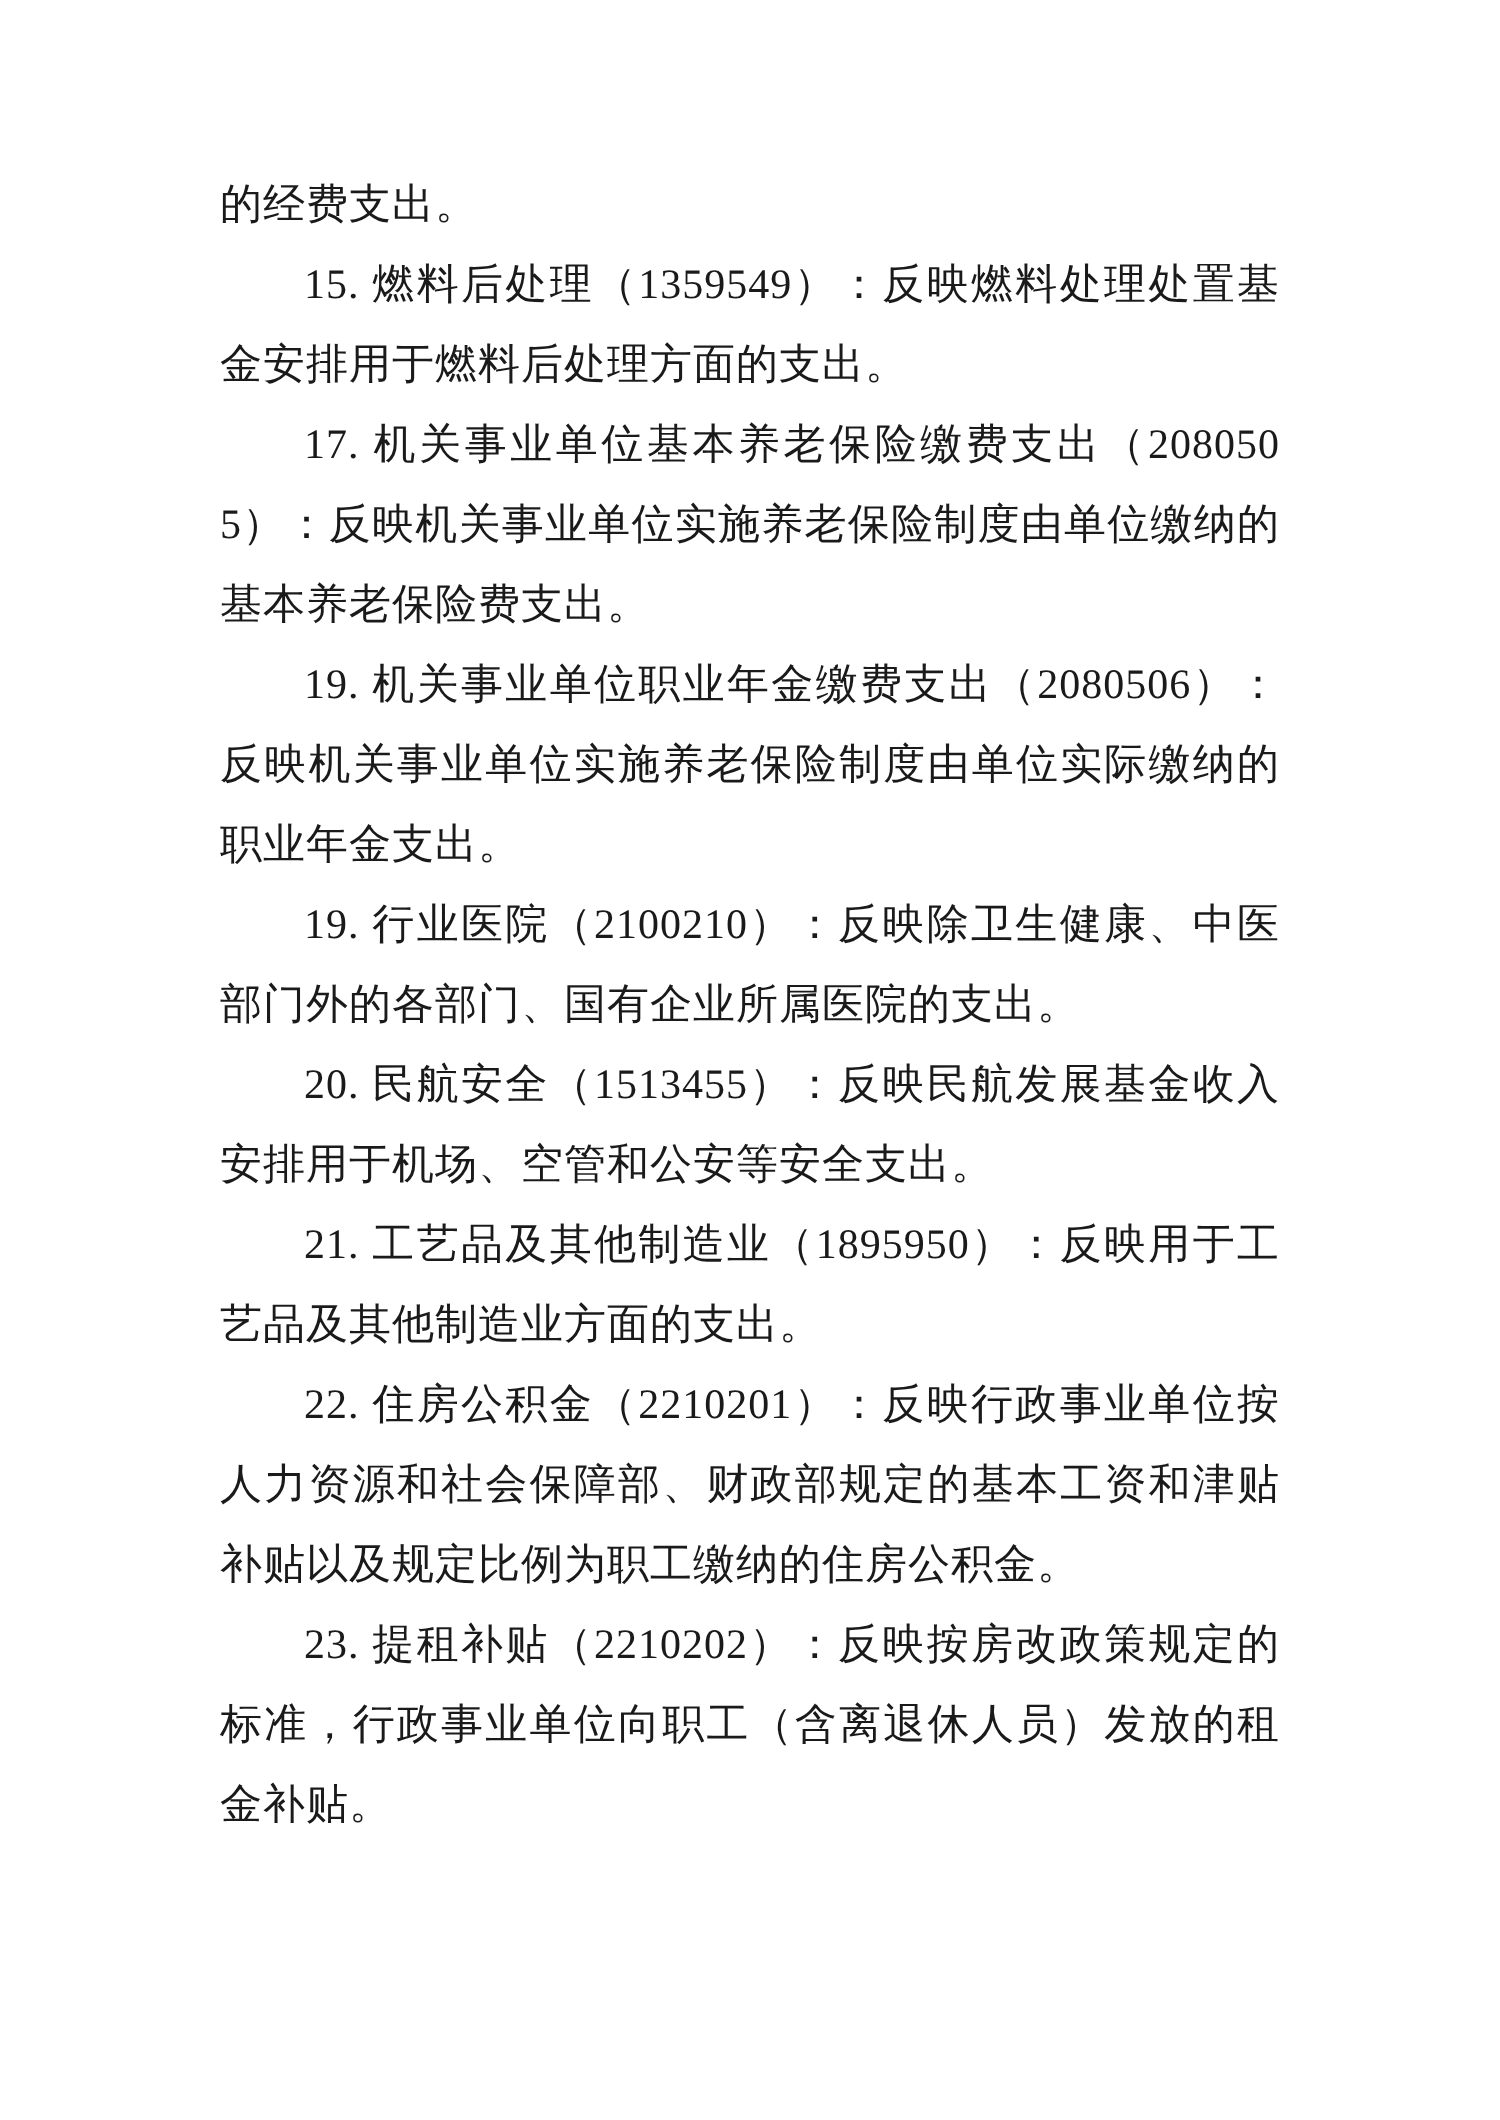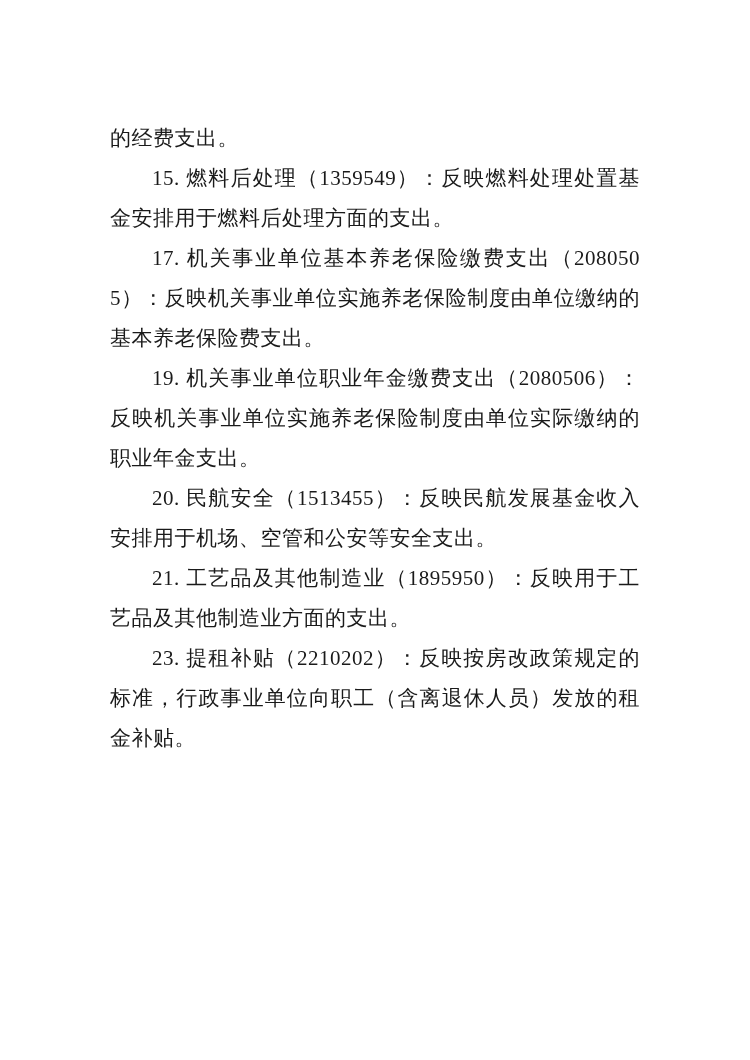--- a/index.html
+++ b/index.html
@@ -23,36 +23,37 @@
     font-size: 21px;
     line-height: 40px;
     text-align: justify;
     text-justify: inter-ideograph;
     text-indent: 2em;
     word-break: break-all;
     letter-spacing: 0.5px;
   }
   .para.continuation {
     text-indent: 0;
-    margin-top: 36px;
   }
 </style>
 </head>
 <body>
 
 <div class="page">
   <p class="para continuation">的经费支出。</p>
 
   <p class="para">15. 燃料后处理（1359549）：反映燃料处理处置基金安排用于燃料后处理方面的支出。</p>
 
 
   <p class="para">17. 机关事业单位基本养老保险缴费支出（2080505）：反映机关事业单位实施养老保险制度由单位缴纳的基本养老保险费支出。</p>
 
   <p class="para">19. 机关事业单位职业年金缴费支出（2080506）：反映机关事业单位实施养老保险制度由单位实际缴纳的职业年金支出。</p>
 
+  <p class="para">19. 行业医院（2100210）：反映除卫生健康、中医部门外的各部门、国有企业所属医院的支出。</p>
 
   <p class="para">20. 民航安全（1513455）：反映民航发展基金收入安排用于机场、空管和公安等安全支出。</p>
 
   <p class="para">21. 工艺品及其他制造业（1895950）：反映用于工艺品及其他制造业方面的支出。</p>
 
+  <p class="para">22. 住房公积金（2210201）：反映行政事业单位按人力资源和社会保障部、财政部规定的基本工资和津贴补贴以及规定比例为职工缴纳的住房公积金。</p>
 
   <p class="para">23. 提租补贴（2210202）：反映按房改政策规定的标准，行政事业单位向职工（含离退休人员）发放的租金补贴。</p>
 </div>
 
 </body></html>

